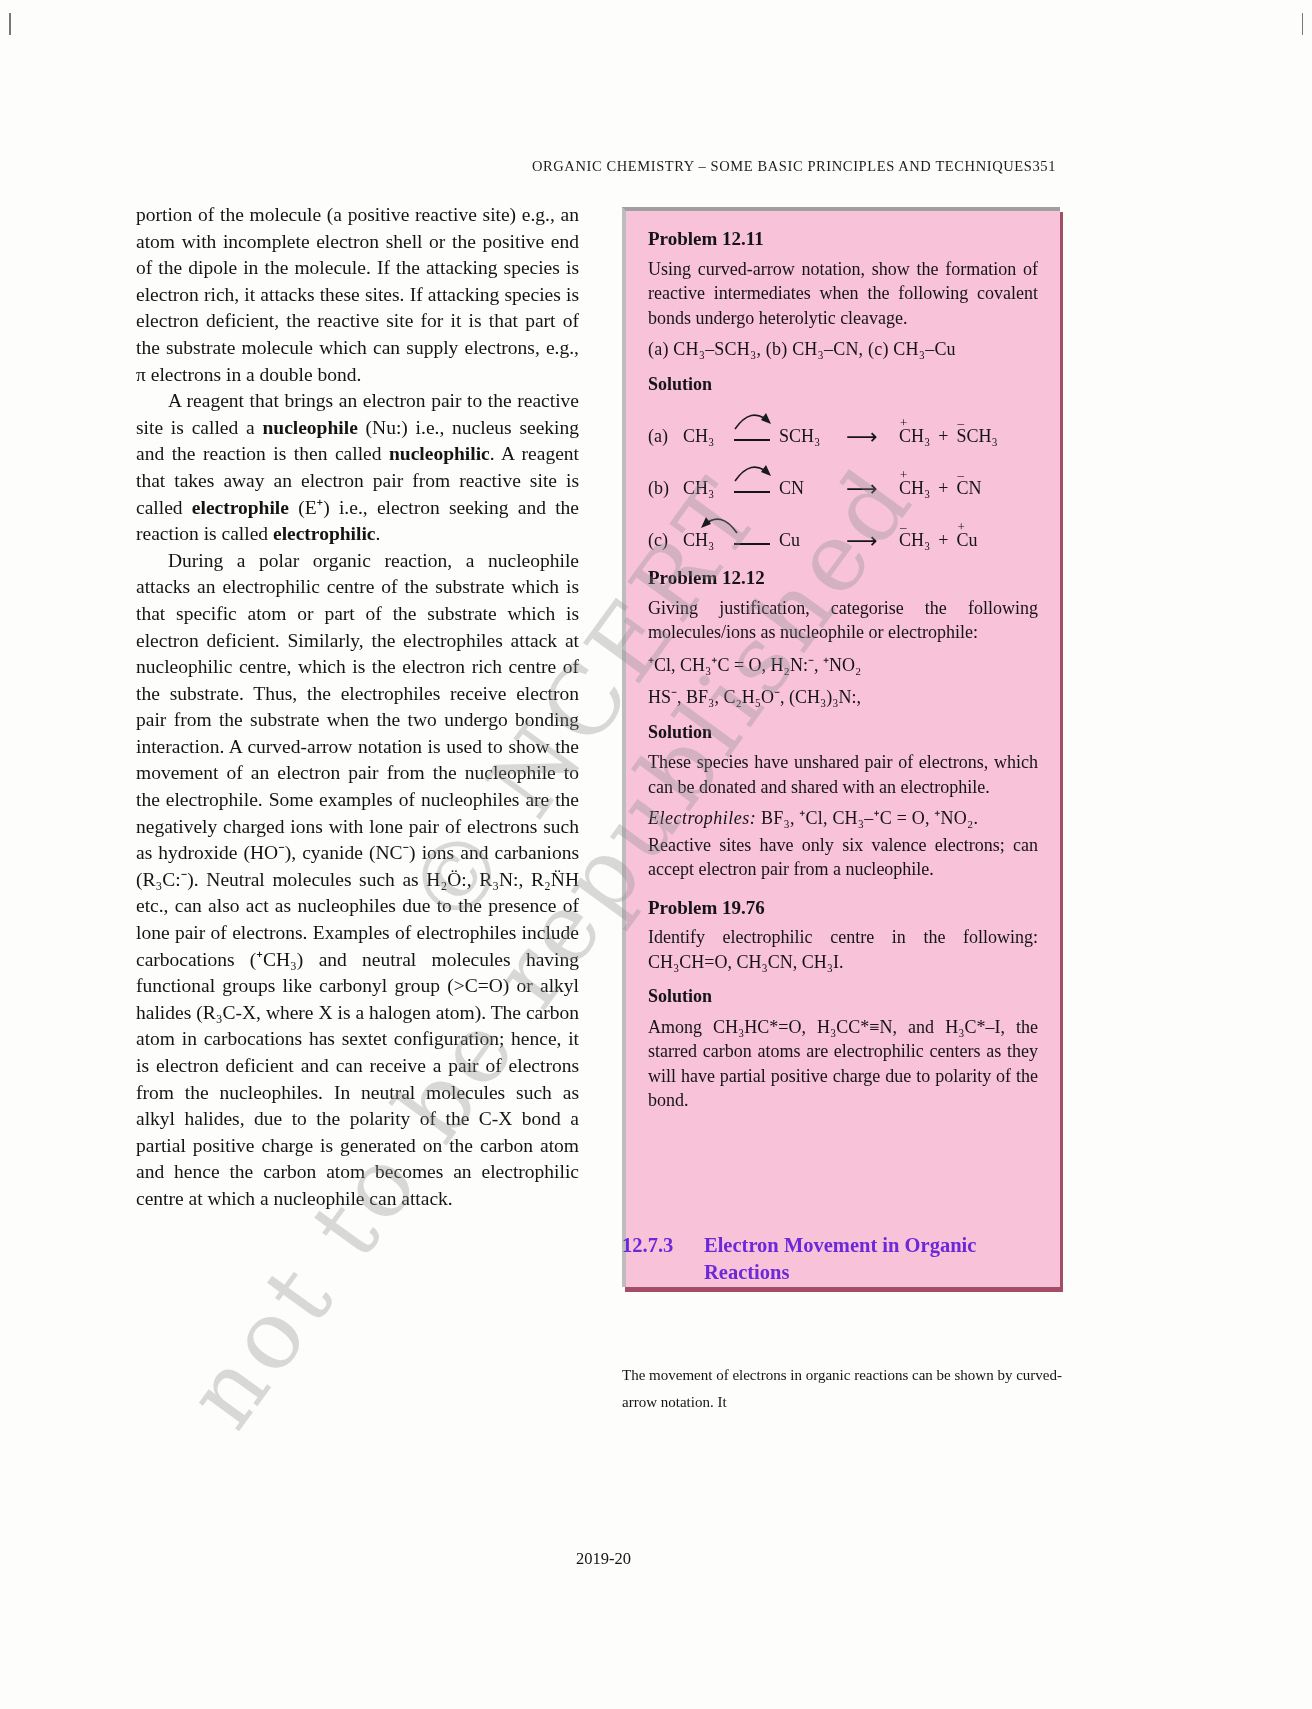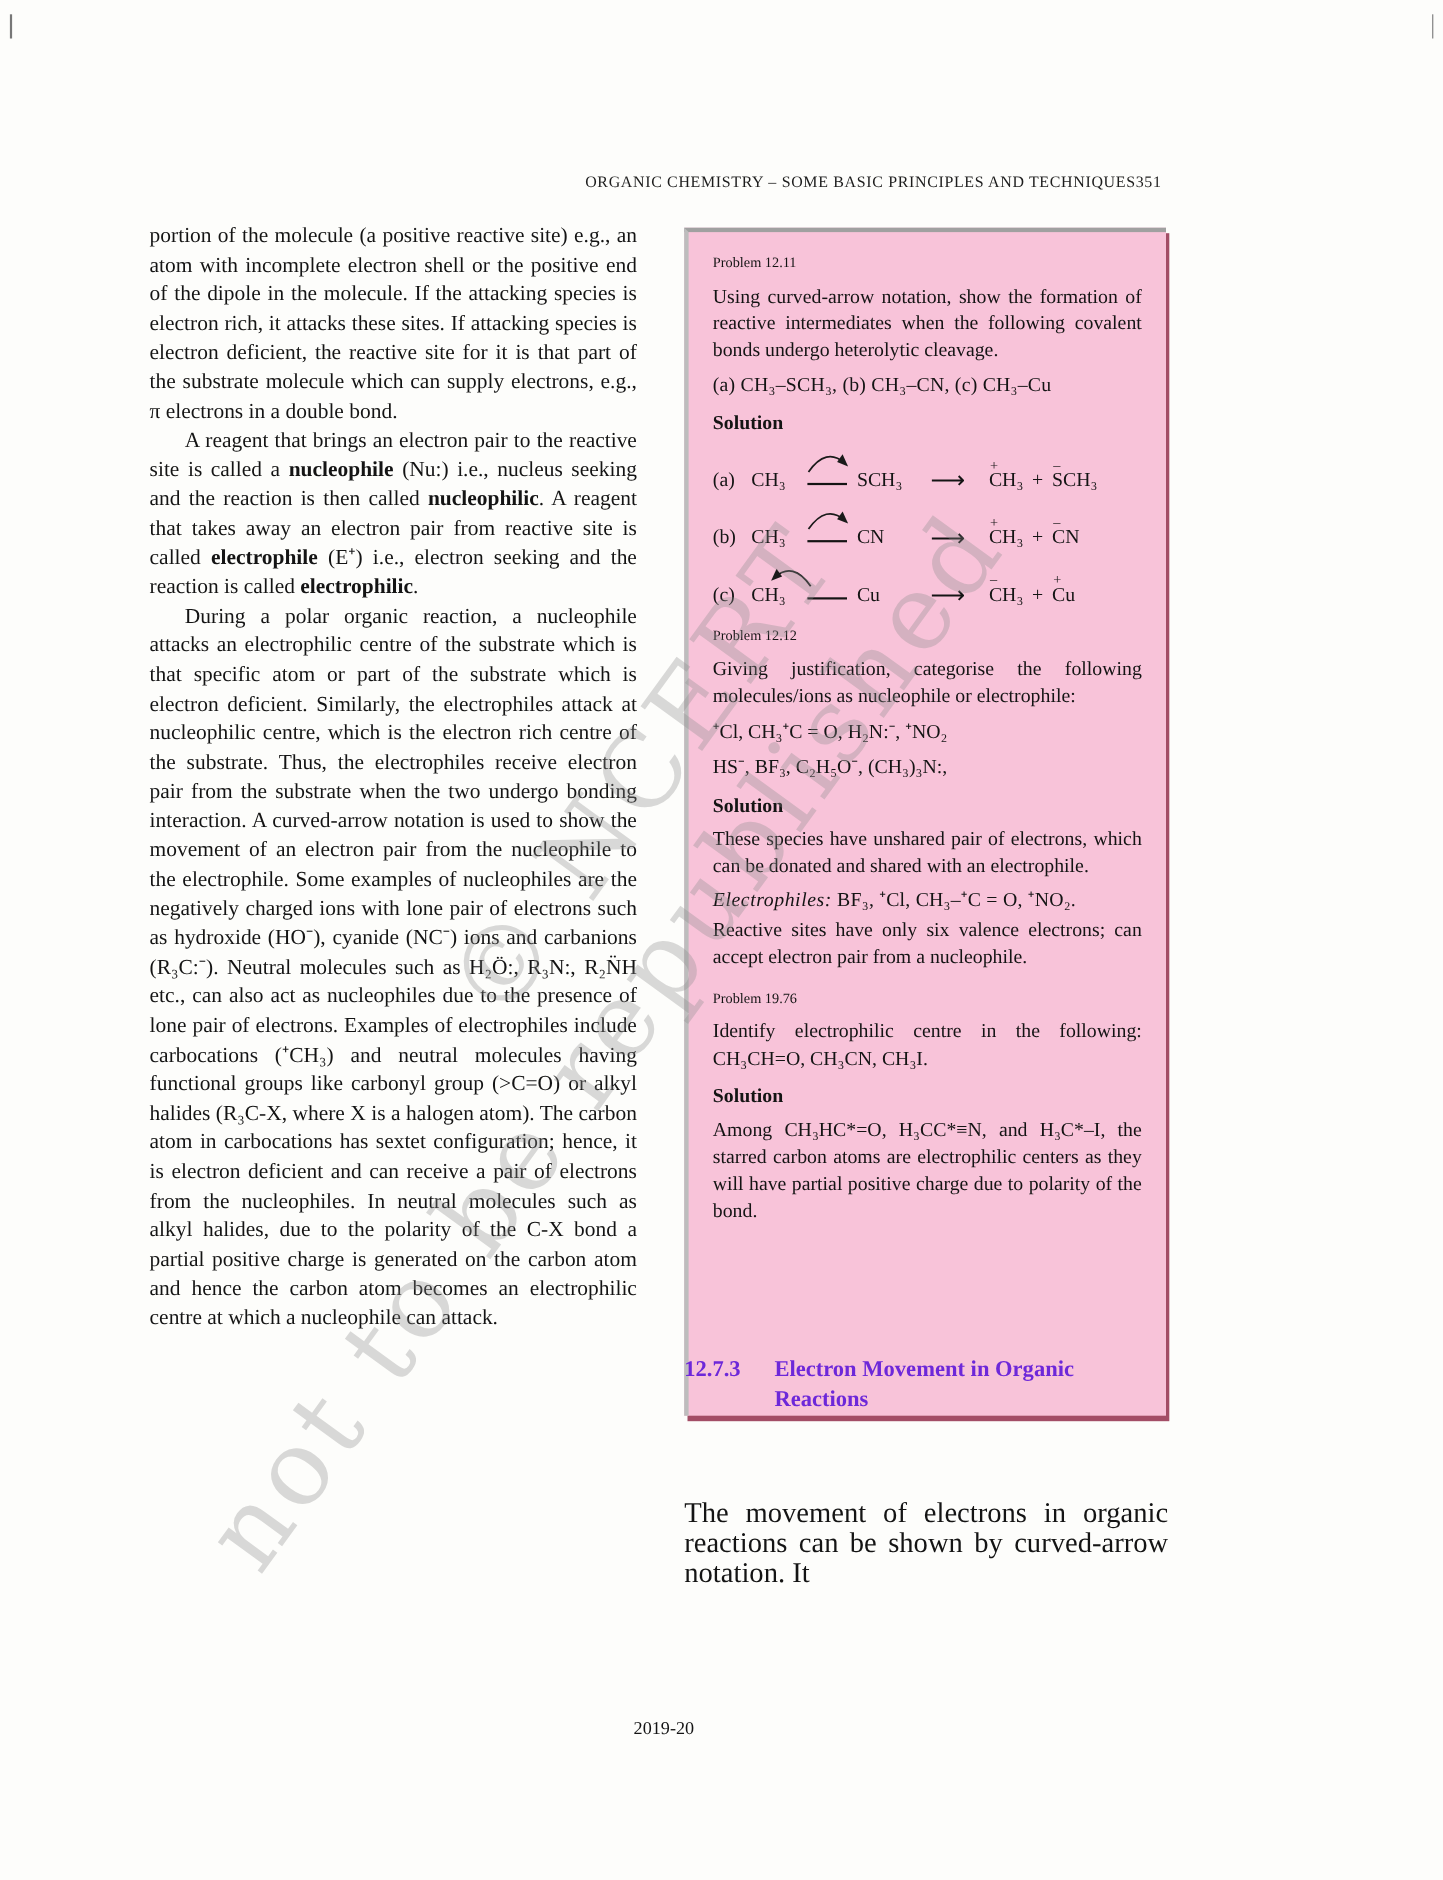--- a/index.html
+++ b/index.html
@@ -29,21 +29,21 @@
   .problem-box {
     position:absolute; left:622px; top:207px; width:438px; height:1080px;
     background:#f8c3d9;
     border-top:4px solid #a0a0a0;
     border-left:4px solid #bdbdbd;
     box-shadow:3px 5px 0 #a34d66;
     padding:14px 22px 18px 22px;
     font-size:18px; line-height:24.5px;
     overflow:hidden;
   }
-  .prob-title { font-weight:normal; font-size:13px; margin:14px 0 5px; }
+  .prob-title { font-weight:bold; font-size:19px; margin:14px 0 5px; }
   .prob-title.first { margin-top:2px; }
   .prob-body { text-align:justify; }
   .formula-line { margin:7px 0 2px; letter-spacing:0.2px; }
   .sol-label { font-weight:bold; margin:10px 0 6px; }
   .note { text-align:justify; margin:2px 0 4px; }
   .species-line { margin:8px 0 2px; }
   .ital { font-style:italic; letter-spacing:0.5px; }
 
   .rxn-row { display:flex; align-items:flex-end; height:46px; margin-bottom:6px; gap:7px; }
   .rxn-label { width:28px; }
@@ -60,26 +60,26 @@
 
   .section-heading {
     position:absolute; left:622px; top:1232px; width:444px;
     color:#6d28d9; font-weight:bold; font-size:20.5px; line-height:27px;
     display:flex;
   }
   .section-number { width:82px; flex:none; }
   .section-title { flex:1; }
   .section-para {
     position:absolute; left:622px; top:1362px; width:440px;
-    font-size:26px; line-height:27px; text-align:justify;
+    font-size:15px; line-height:27px; text-align:justify;
   }
 
   .page-footer {
     position:absolute; left:151px; top:1549px; width:905px;
-    text-align:center; font-size:16.5px;margin-top:12px;
+    text-align:center; font-size:16.5px;
   }
 
   .watermark {
     position:absolute; color:#8c8c8c; opacity:0.32; z-index:5;
     font-family:"DejaVu Serif", serif; font-size:95px; letter-spacing:6px;
     white-space:nowrap; pointer-events:none;
     transform:rotate(-54deg); transform-origin:0 50%;
   }
   .wm1 { left:430px; top:860px; }
   .wm2 { left:210px; top:1360px; }

